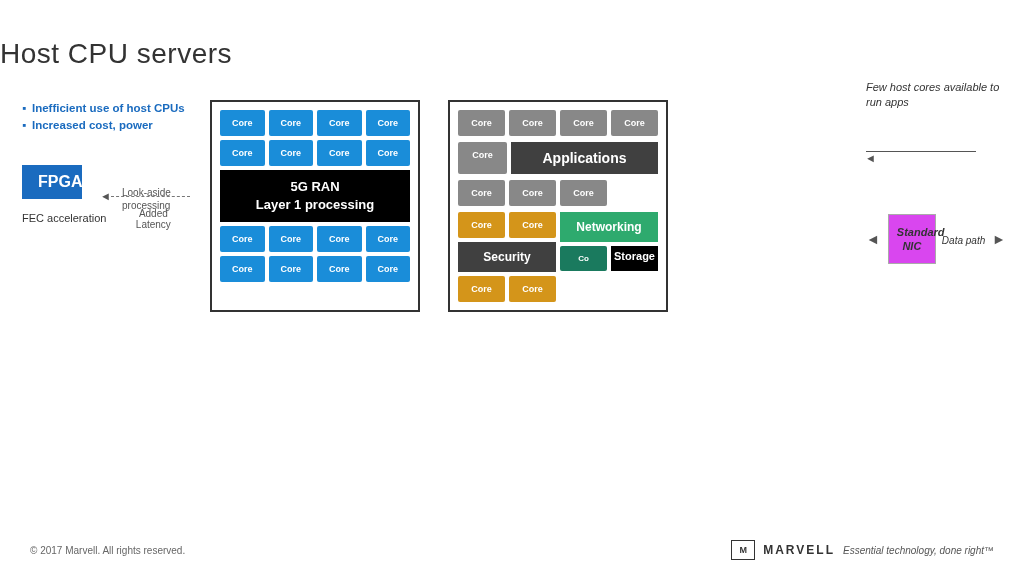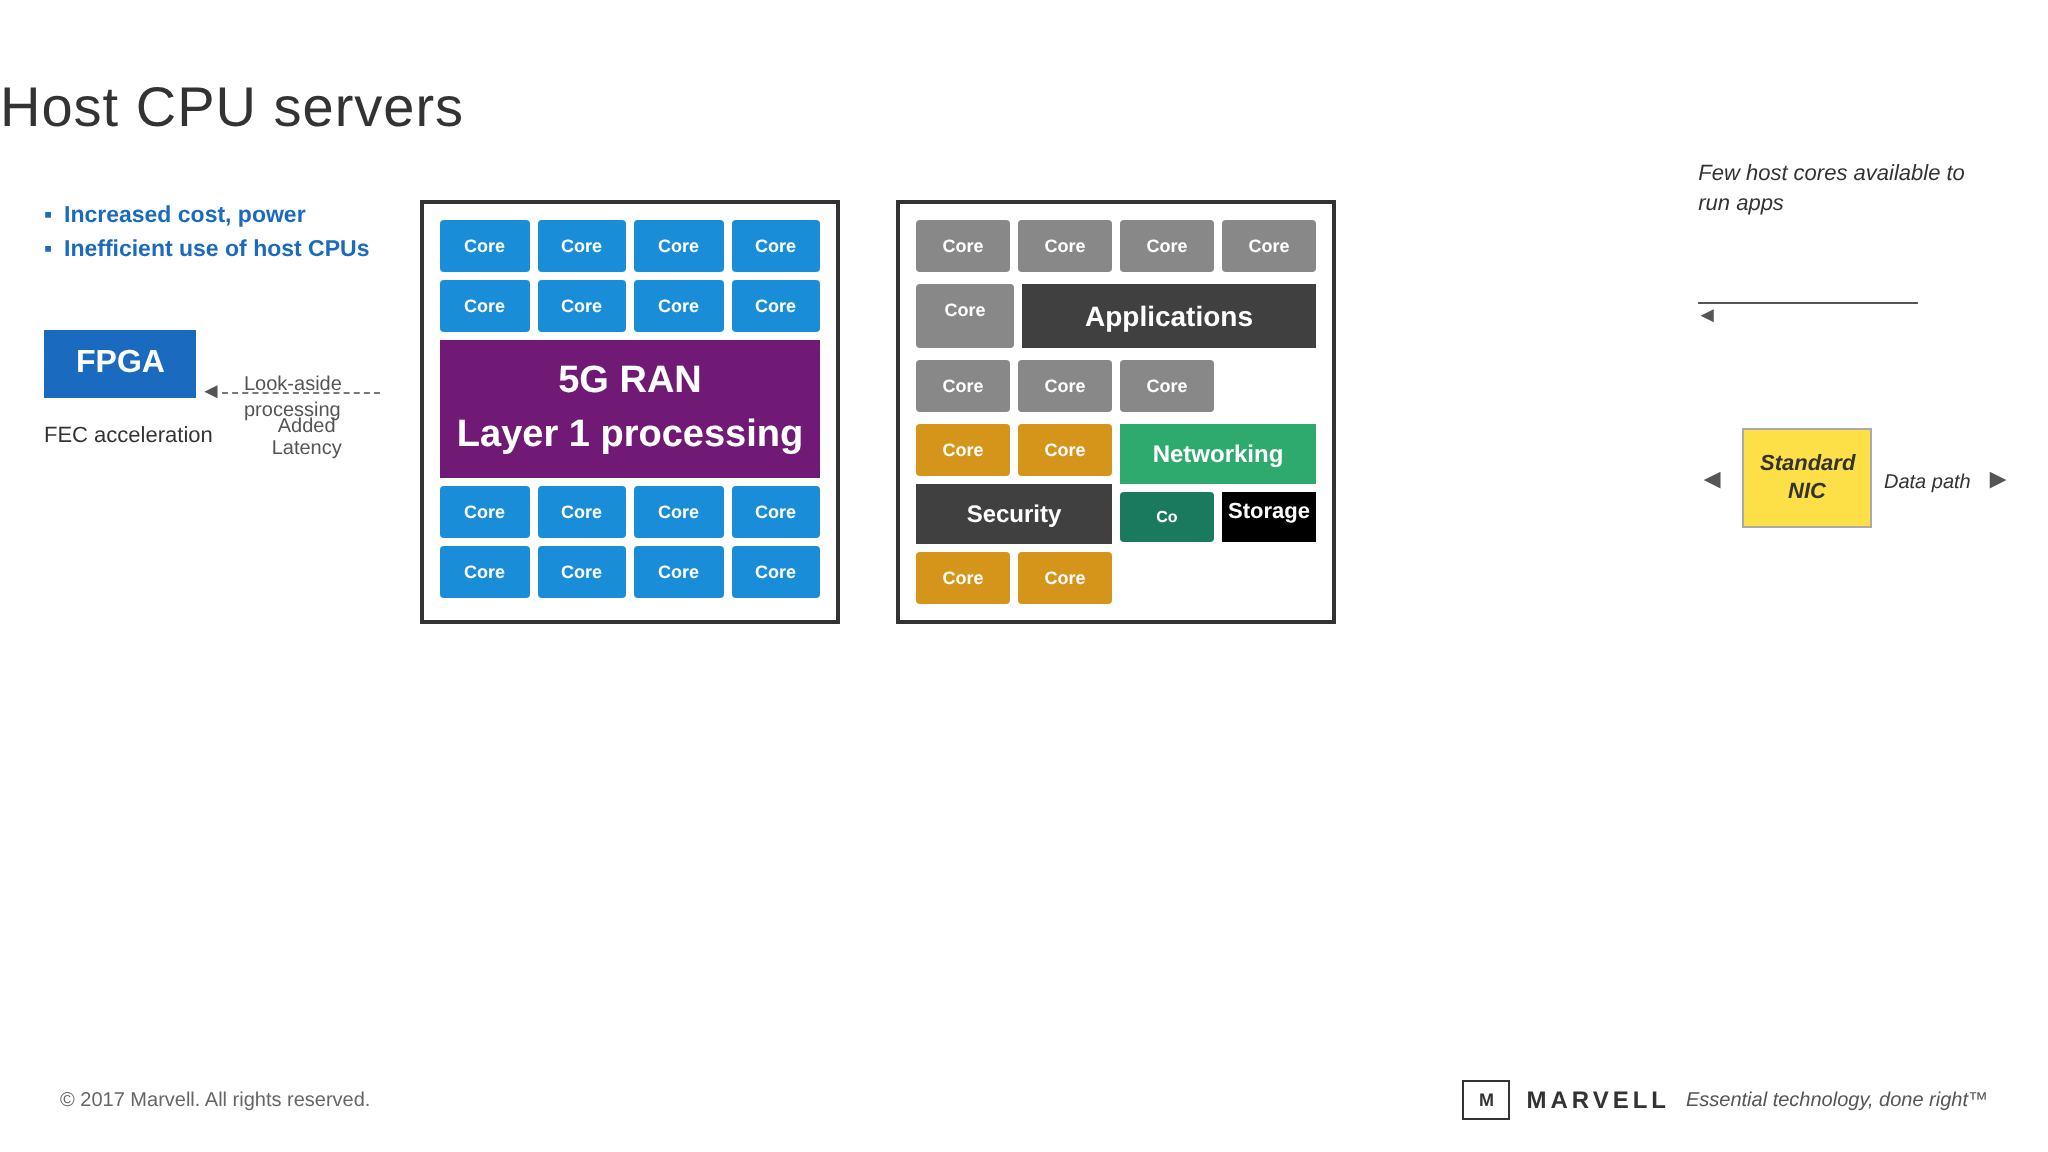--- a/index.html
+++ b/index.html
@@ -41,21 +41,21 @@
     }
 
     .fpga-box {
       background: #1a6bbf;
       color: white;
       font-size: 16px;
       font-weight: bold;
       text-align: center;
       padding: 8px 16px;
       margin-bottom: 5px;
-      width: 76px;
+      width: 60px;
     }
 
     .fec-label {
       font-size: 11px;
       color: #333;
       margin-top: 5px;
     }
 
     .cpu-box {
       border: 2px solid #333;
@@ -65,28 +65,28 @@
     }
 
     .few-cores-label {
       font-size: 11px;
       color: #333;
       line-height: 1.4;
       margin-bottom: 40px;
     }
 
     .nic-box {
-      background: #fde047;
+      background: #d946ef;
       color: #333;
       font-size: 11px;
       font-weight: bold;
       text-align: center;
       padding: 10px 8px;
       border: 1px solid #aaa;
-      width: 65px;
+      width: 48px;
       line-height: 1.3;
     }
 
     
     .footer {
       position: absolute;
       bottom: 16px;
       left: 0;
       right: 0;
       display: flex;
@@ -202,38 +202,38 @@
     .cell-yellow { background: #d4951a; }
     .cell-green-stor { background: #1a7a5e; }
 
     .label-cell {
       color: white;
       text-align: center;
       font-size: 12px;
       font-weight: bold;
       padding: 8px 4px;
     }
-    .label-blue-dark { background: #701a75; font-size: 19px; }
+    .label-blue-dark { background: #000000; font-size: 13px; }
     .label-gray { background: #404040; }
     .label-yellow { background: #404040; }
     .label-green-net { background: #2eaa6e; }
     .label-green-stor { background: #000000; }
   </style>
 </head>
 <body>
 
 <h1 class="page-title">Host CPU servers</h1>
 
 <div class="diagram-wrapper">
 
   <div class="left-side">
 
     <div class="bullet-list">
+      <span>Inefficient use of host CPUs</span>
       <span>Increased cost, power</span>
-      <span>Inefficient use of host CPUs</span>
     </div>
 
     <div style="display:flex; align-items:center; gap:6px; margin-top:16px;">
       <div class="fpga-box">FPGA</div>
     </div>
 
     <div class="fec-label" style="margin-top:8px;">FEC acceleration</div>
 
     <div style="position:absolute; left:100px; top:86px; font-size:10px; color:#555; line-height:1.3; text-align:left;">
       <span>Look-aside

